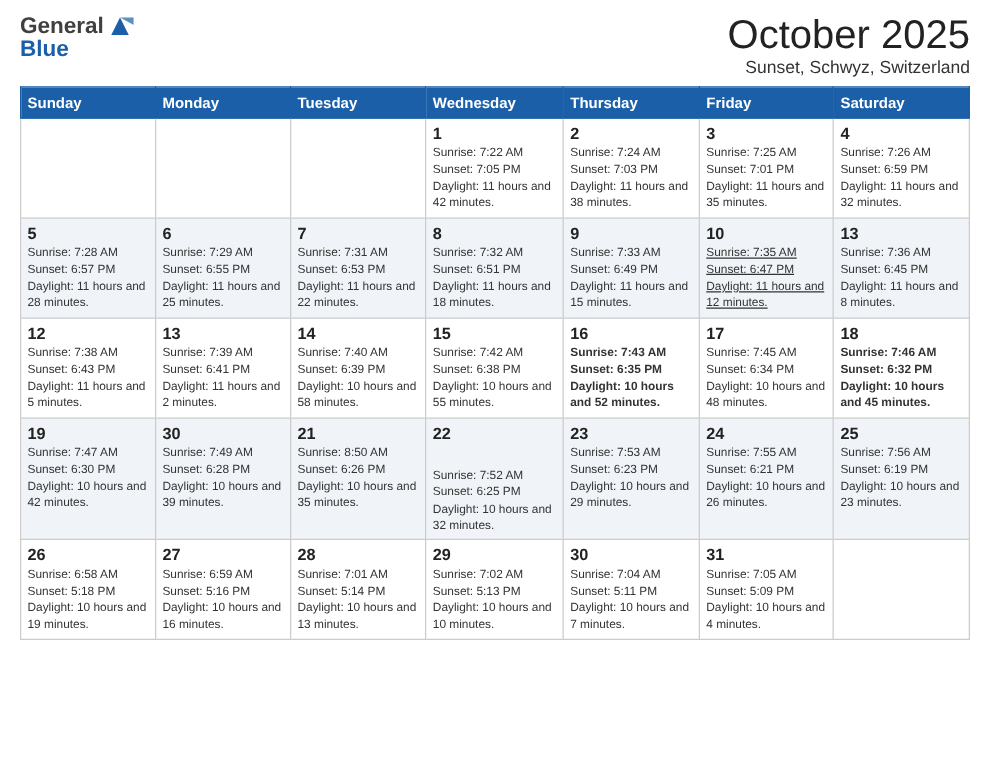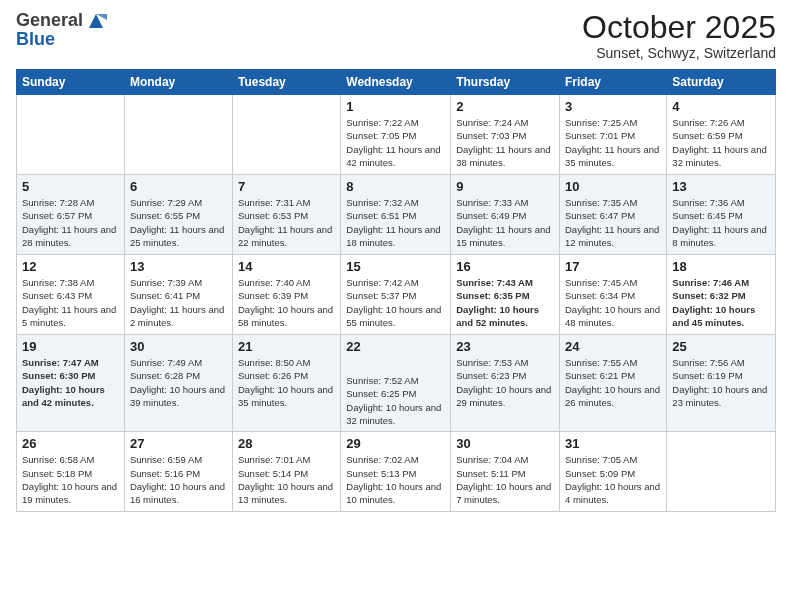--- a/index.html
+++ b/index.html
@@ -189,21 +189,21 @@
 Daylight: 11 hours and 18 minutes.</div>
           </td>
           <td>
             <div class="day-num">9</div>
             <div class="day-info" style="white-space: pre-line;">Sunrise: 7:33 AM
 Sunset: 6:49 PM
 Daylight: 11 hours and 15 minutes.</div>
           </td>
           <td>
             <div class="day-num">10</div>
-            <div class="day-info" style="white-space: pre-line;">Sunrise: 7:35 AM
+            <div class="day-info" style="white-space: pre-line; text-decoration: underline;">Sunrise: 7:35 AM
 Sunset: 6:47 PM
 Daylight: 11 hours and 12 minutes.</div>
           </td>
           <td>
             <div class="day-num">13</div>
             <div class="day-info" style="white-space: pre-line;">Sunrise: 7:36 AM
 Sunset: 6:45 PM
 Daylight: 11 hours and 8 minutes.</div>
           </td>
         </tr>
@@ -222,21 +222,21 @@
           </td>
           <td>
             <div class="day-num">14</div>
             <div class="day-info" style="white-space: pre-line;">Sunrise: 7:40 AM
 Sunset: 6:39 PM
 Daylight: 10 hours and 58 minutes.</div>
           </td>
           <td>
             <div class="day-num">15</div>
             <div class="day-info" style="white-space: pre-line;">Sunrise: 7:42 AM
-Sunset: 5:37 PM
+Sunset: 6:38 PM
 Daylight: 10 hours and 55 minutes.</div>
           </td>
           <td>
             <div class="day-num">16</div>
             <div class="day-info" style="white-space: pre-line; font-weight: bold;">Sunrise: 7:43 AM
 Sunset: 6:35 PM
 Daylight: 10 hours and 52 minutes.</div>
           </td>
           <td>
             <div class="day-num">17</div>
@@ -247,21 +247,21 @@
           <td>
             <div class="day-num">18</div>
             <div class="day-info" style="white-space: pre-line; font-weight: bold;">Sunrise: 7:46 AM
 Sunset: 6:32 PM
 Daylight: 10 hours and 45 minutes.</div>
           </td>
         </tr>
         <tr>
           <td>
             <div class="day-num">19</div>
-            <div class="day-info" style="white-space: pre-line; font-weight: bold;">Sunrise: 7:47 AM
+            <div class="day-info" style="white-space: pre-line;">Sunrise: 7:47 AM
 Sunset: 6:30 PM
 Daylight: 10 hours and 42 minutes.</div>
           </td>
           <td>
             <div class="day-num">30</div>
             <div class="day-info" style="white-space: pre-line;">Sunrise: 7:49 AM
 Sunset: 6:28 PM
 Daylight: 10 hours and 39 minutes.</div>
           </td>
           <td>

